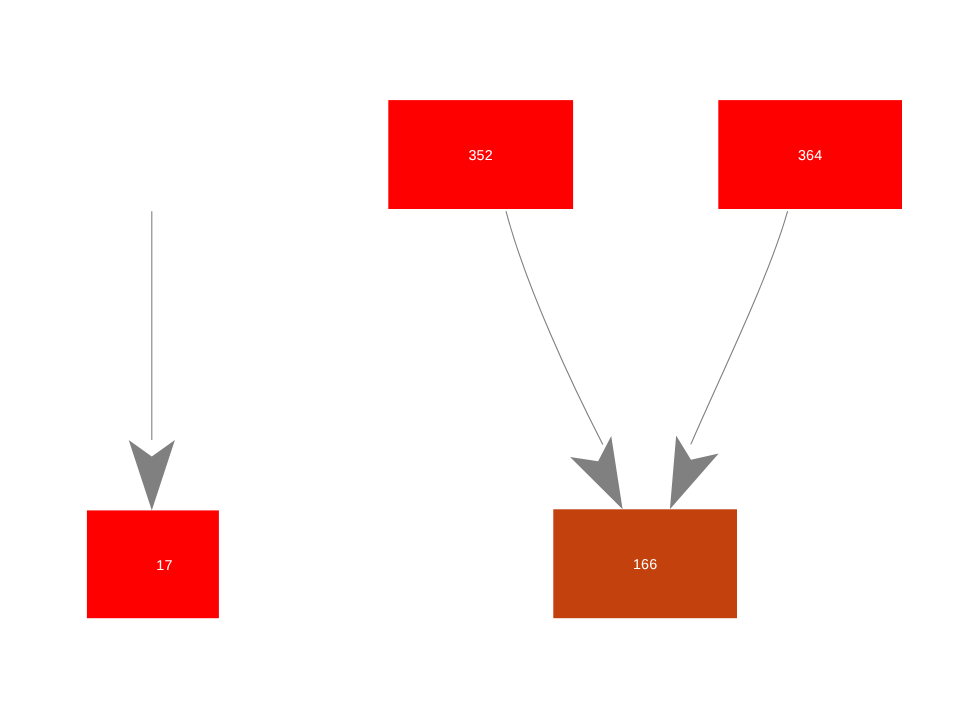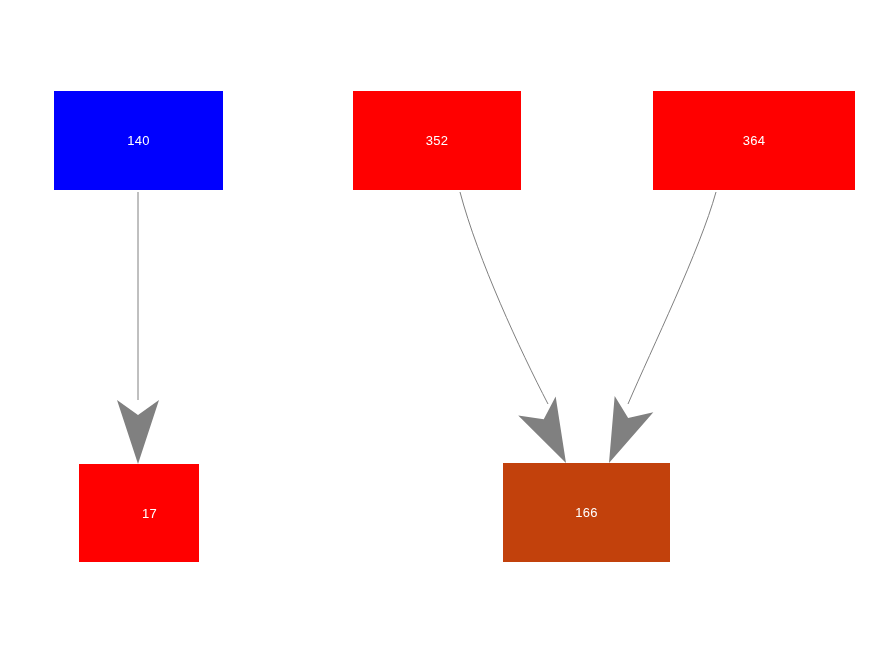--- a/index.html
+++ b/index.html
@@ -55,29 +55,26 @@
     <g id="edges-group">
         <path d="M 138,192 L 138,400" fill="none" stroke="#808080" stroke-width="1"></path>
         <path d="M 0,0 L -64,-21 L -49,0 L -64,21 Z" fill="#808080" transform="translate(138,464) rotate(90)"></path>
         <path d="M 460,192 C 478,260 520,350 548,404" fill="none" stroke="#808080" stroke-width="1"></path>
         <path d="M 0,0 L -64,-21 L -49,0 L -64,21 Z" fill="#808080" transform="translate(566,463) rotate(63)"></path>
         <path d="M 716,192 C 700,250 652,348 628,404" fill="none" stroke="#808080" stroke-width="1"></path>
         <path d="M 0,0 L -64,-21 L -49,0 L -64,21 Z" fill="#808080" transform="translate(609,463) rotate(113)"></path>
       </g>
   </svg>
 
-  <div class="node" style="left: 54px; top: 91px; width: 169px; height: 99px; background: rgb(0, 0, 255);">
-    <span class="node-label" style="color: rgb(255, 255, 255);">140</span>
-  </div>
 
   <div class="node" style="left: 353px; top: 91px; width: 168px; height: 99px; background: rgb(255, 0, 0);">
     <span class="node-label" style="color: rgb(255, 255, 255);">352</span>
   </div>
 
-  <div class="node" style="left: 653px; top: 91px; width: 202px; height: 99px; background: rgb(255, 0, 0);">
+  <div class="node" style="left: 653px; top: 91px; width: 167px; height: 99px; background: rgb(255, 0, 0);">
     <span class="node-label" style="color: rgb(255, 255, 255);">364</span>
   </div>
 
   <div class="node" style="left: 79px; top: 464px; width: 120px; height: 98px; background: rgb(255, 0, 0); padding-left: 21px;">
     <span class="node-label" style="color: rgb(255, 255, 255);">17</span>
   </div>
 
   <div class="node" style="left: 503px; top: 463px; width: 167px; height: 99px; background: #c2410c;">
     <span class="node-label" style="color: rgb(255, 255, 255);">166</span>
   </div>

